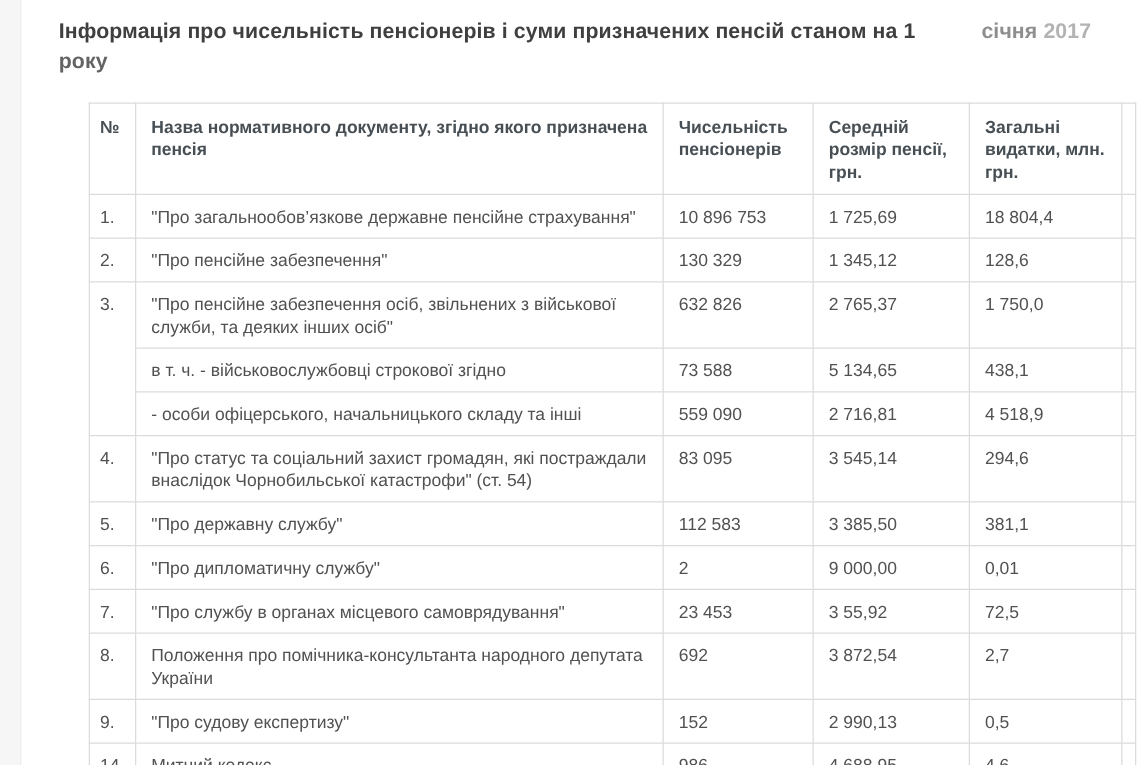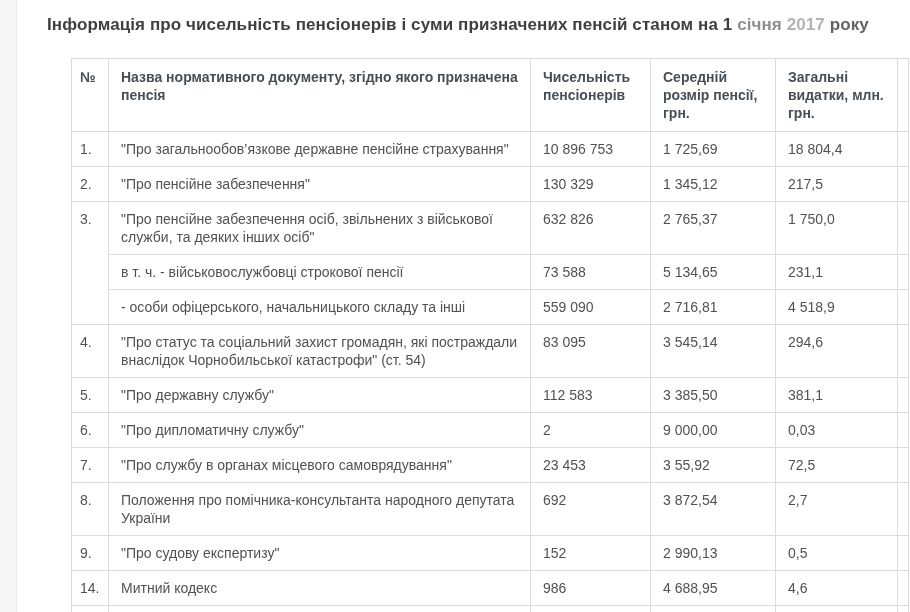--- a/index.html
+++ b/index.html
@@ -28,21 +28,21 @@
     width: 894px;
   }
   h1.page-title {
     margin: 13px 0 21px 31px;
     font-size: 17px;
     line-height: 24px;
     font-weight: bold;
     color: #3f3f3f;
     letter-spacing: 0.1px;
   }
-  h1.page-title .t-month { color: #8e8e8e; }
+  h1.page-title .t-month { color: #8e8e8e; margin-left: 48px; }
   h1.page-title .t-year  { color: #b3b3b3; }
   h1.page-title .t-tail  { color: #636363; }
 
   table.pension-table {
     margin-left: 55px;
     border-collapse: collapse;
     table-layout: fixed;
     width: 837px;
     background: #ffffff;
   }
@@ -112,36 +112,36 @@
           <td>10 896 753</td>
           <td>1 725,69</td>
           <td>18 804,4</td>
           <td class="sliver"></td>
         </tr>
         <tr>
           <td class="num">2.</td>
           <td>"Про пенсійне забезпечення"</td>
           <td>130 329</td>
           <td>1 345,12</td>
-          <td>217,5</td>
+          <td>128,6</td>
           <td class="sliver"></td>
         </tr>
         <tr>
           <td class="num" rowspan="3">3.</td>
           <td>"Про пенсійне забезпечення осіб, звільнених з військової служби, та деяких інших осіб"</td>
           <td>632 826</td>
           <td>2 765,37</td>
           <td>1 750,0</td>
           <td class="sliver"></td>
         </tr>
         <tr>
-          <td>в т. ч. - військовослужбовці строкової пенсії</td>
+          <td>в т. ч. - військовослужбовці строкової згідно</td>
           <td>73 588</td>
           <td>5 134,65</td>
-          <td>231,1</td>
+          <td>438,1</td>
           <td class="sliver"></td>
         </tr>
         <tr>
           <td>- особи офіцерського, начальницького складу та інші</td>
           <td>559 090</td>
           <td>2 716,81</td>
           <td>4 518,9</td>
           <td class="sliver"></td>
         </tr>
         <tr>
@@ -158,21 +158,21 @@
           <td>112 583</td>
           <td>3 385,50</td>
           <td>381,1</td>
           <td class="sliver"></td>
         </tr>
         <tr>
           <td class="num">6.</td>
           <td>"Про дипломатичну службу"</td>
           <td>2</td>
           <td>9 000,00</td>
-          <td>0,03</td>
+          <td>0,01</td>
           <td class="sliver"></td>
         </tr>
         <tr>
           <td class="num">7.</td>
           <td>"Про службу в органах місцевого самоврядування"</td>
           <td>23 453</td>
           <td>3 55,92</td>
           <td>72,5</td>
           <td class="sliver"></td>
         </tr>

